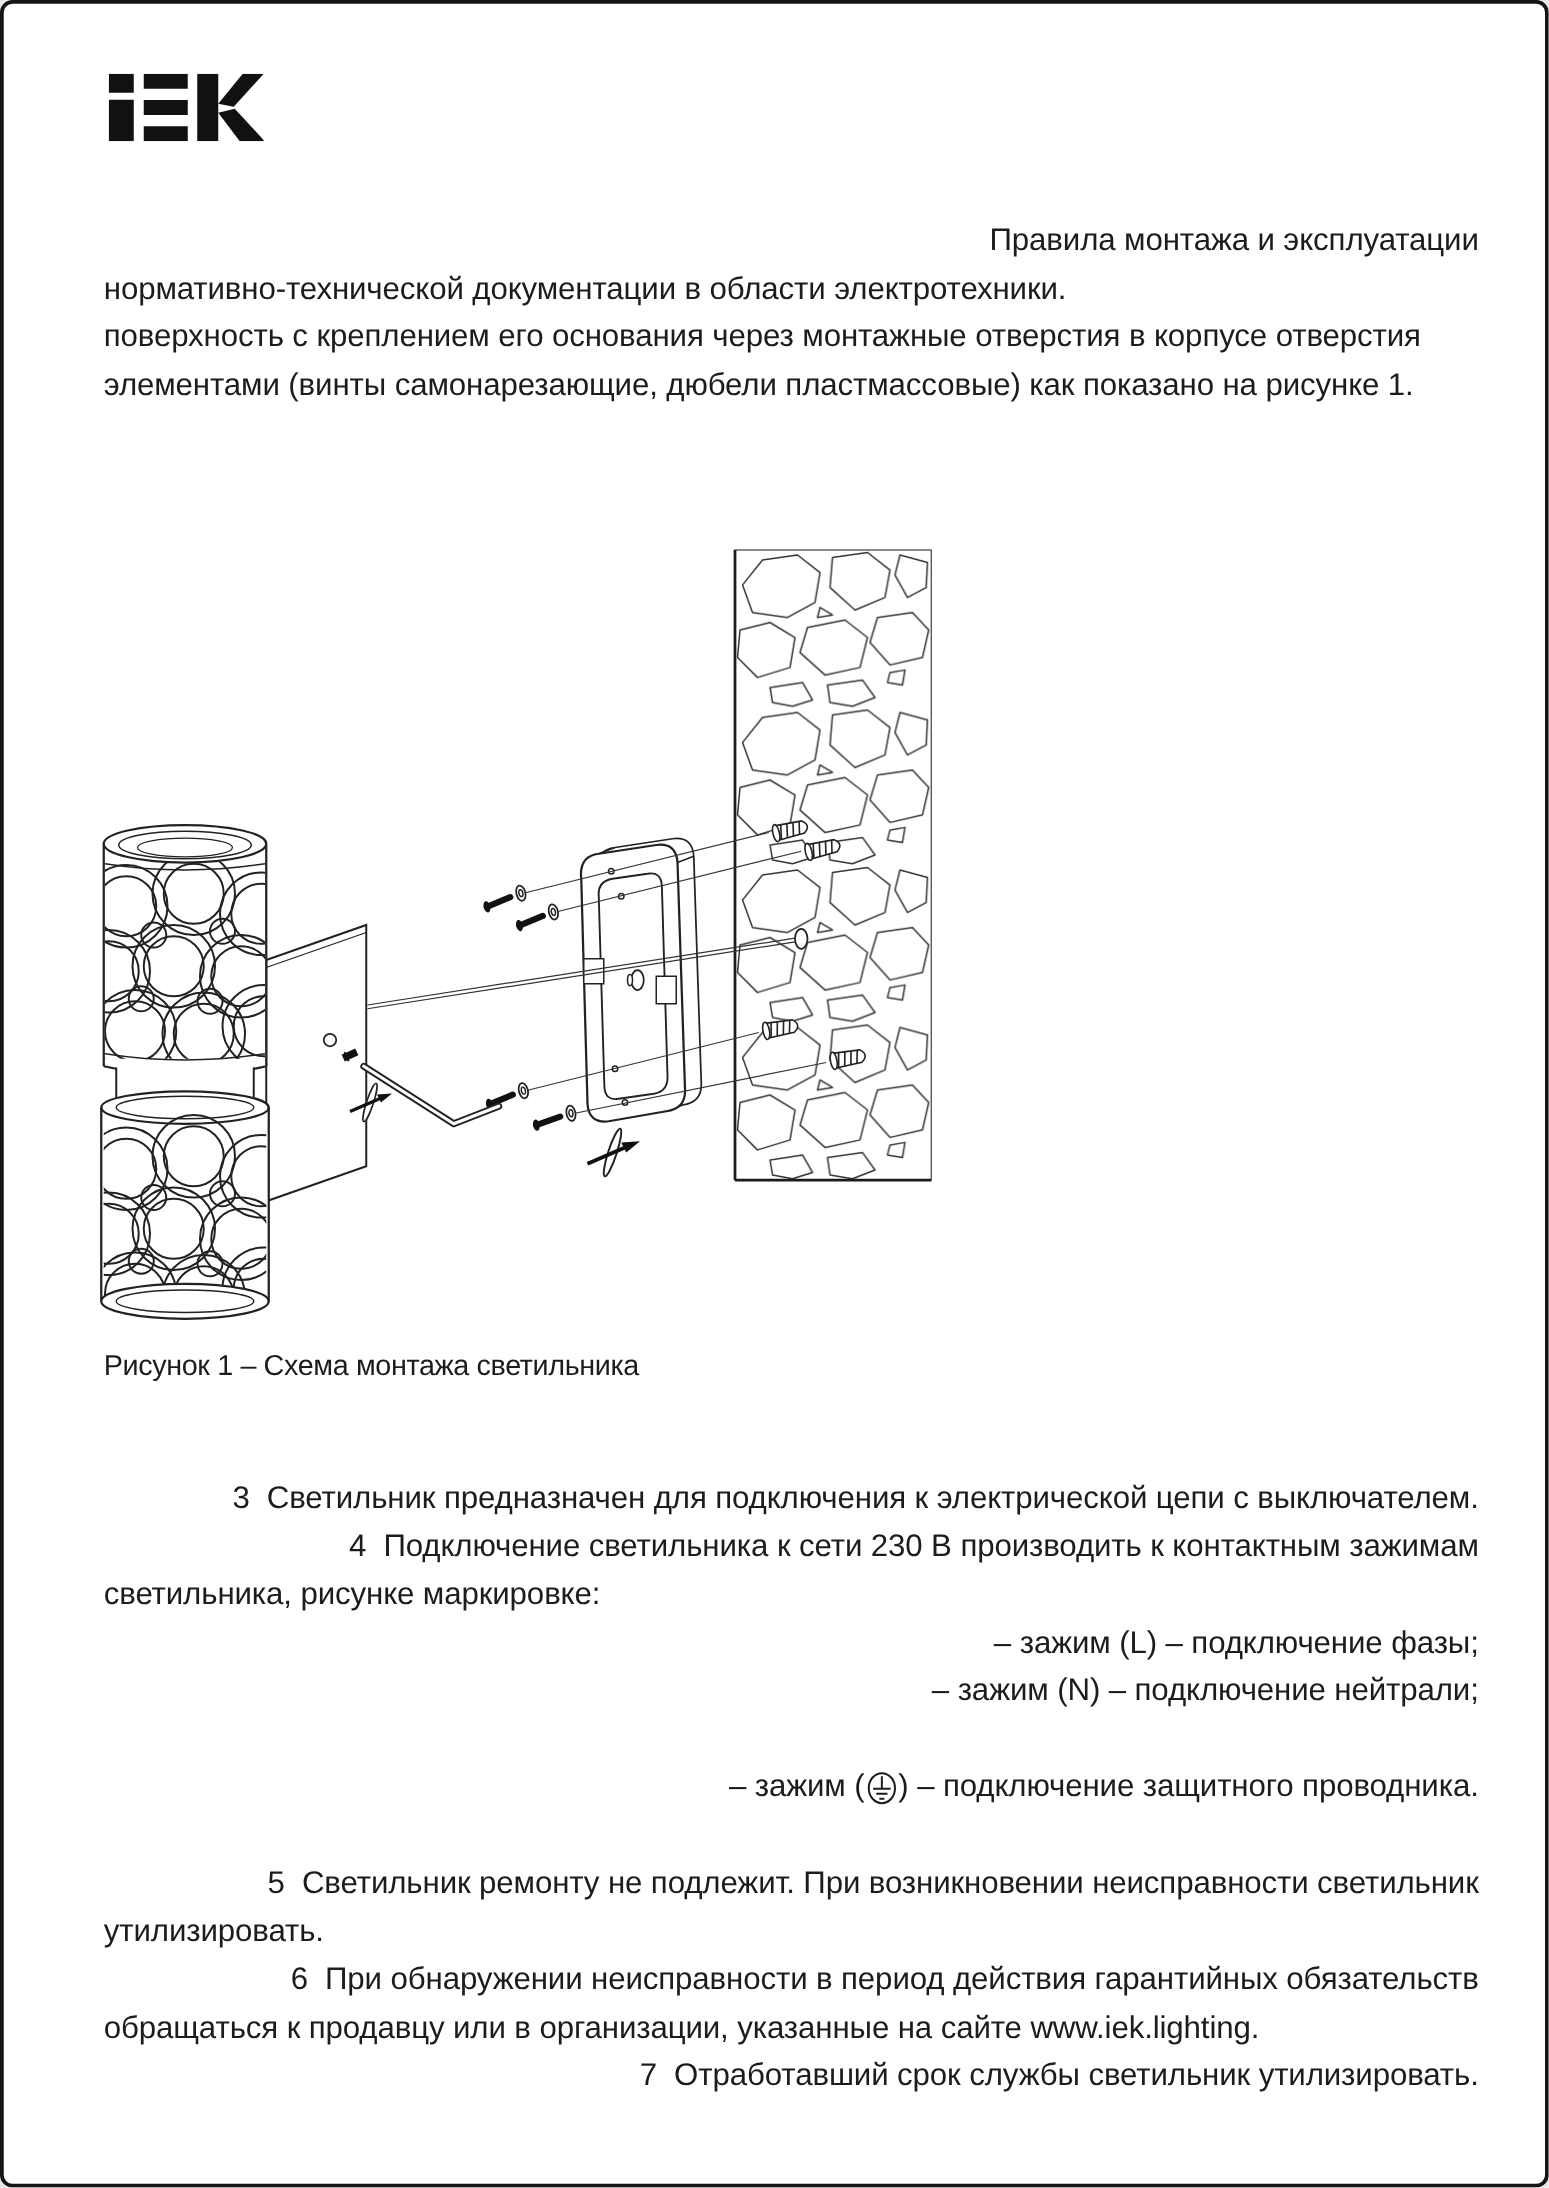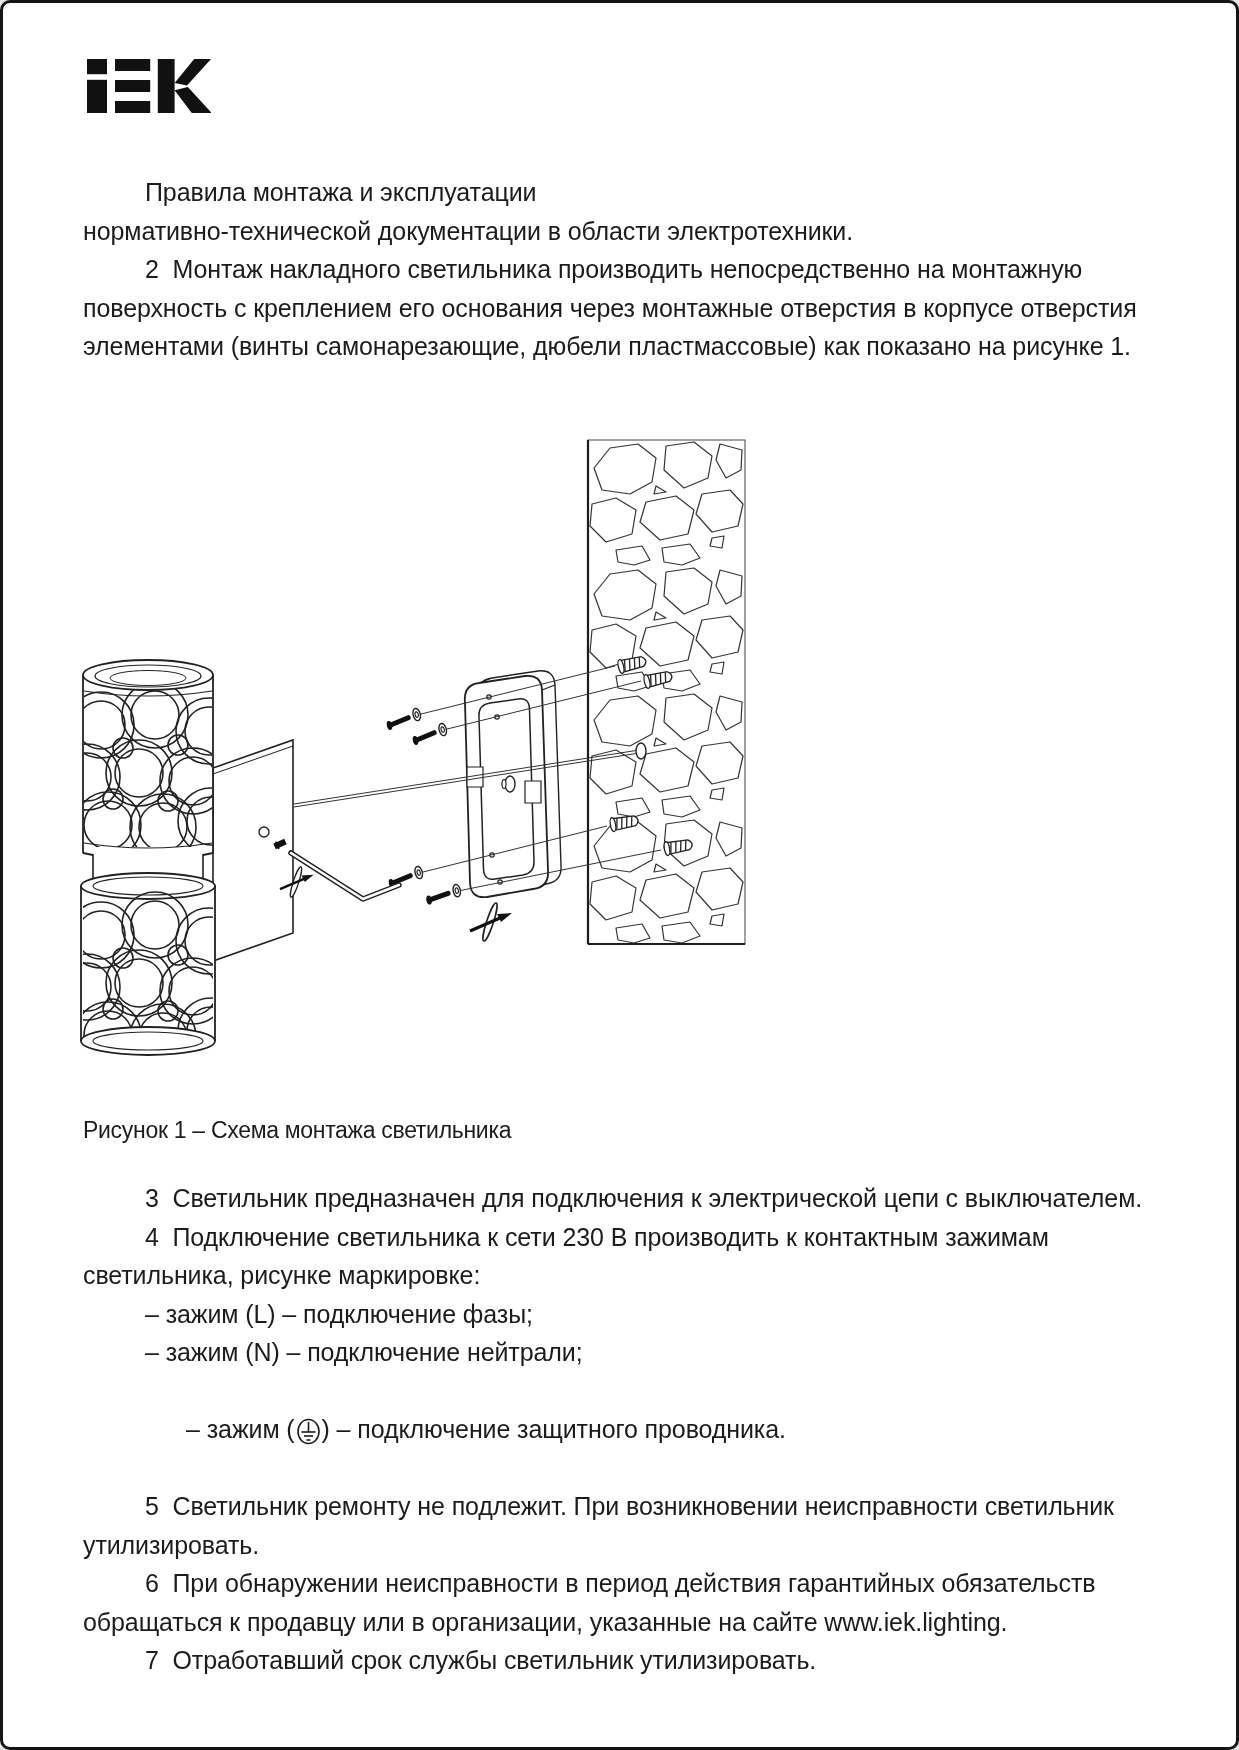--- a/index.html
+++ b/index.html
@@ -17,25 +17,25 @@
   .logo{position:absolute;left:84px;top:56px;width:124px;height:54px;}
   .tblock{position:absolute;left:80px;width:1100px;}
   .b1{top:170px;}
   .b2{top:1176px;}
   .line{
     font-size:25px;
     line-height:38.5px;
     white-space:pre;
     letter-spacing:-0.1px;
   }
-  .indent{padding-left:62px;}
+  .indent{padding-left:62px;text-align:right;}
   .gap-top{}
   .figure{position:absolute;left:60px;top:430px;width:700px;height:645px;}
   .caption{
-    position:absolute;left:80px;top:1112px;
+    position:absolute;left:80px;top:1074px;
     font-size:23px;line-height:30px;letter-spacing:-0.3px;
     white-space:pre;
   }
   .gsym{display:inline-block;vertical-align:-7px;}
   svg{display:block;}
 </style>
 </head>
 <body>
 
 <div class="page">
@@ -51,21 +51,20 @@
         <rect x="177" y="0" width="42" height="135"></rect>
         <polygon points="219,60 268,0 310,0 250,66"></polygon>
         <polygon points="219,78 252,70 312,135 262,135"></polygon>
       </g>
     </svg>
   </div>
 
   <div class="tblock b1">
     <div class="line indent">Правила монтажа и эксплуатации</div>
     <div class="line">нормативно-технической документации в области электротехники.</div>
-    <div class="line indent">2  Монтаж накладного светильника производить непосредственно на монтажную</div>
     <div class="line">поверхность с креплением его основания через монтажные отверстия в корпусе отверстия</div>
     <div class="line">элементами (винты самонарезающие, дюбели пластмассовые) как показано на рисунке 1.</div>
   </div>
 
   <div class="figure">
     <svg width="700" height="645" viewBox="0 0 700 645">
       <defs>
         <pattern id="stones" patternUnits="userSpaceOnUse" x="525" y="7" width="157" height="126">
           <g fill="#ffffff" stroke="#333333" stroke-width="1.2" stroke-linejoin="round">
             <polygon points="6,28 22,8 50,4 68,18 64,42 42,54 14,50"></polygon>

